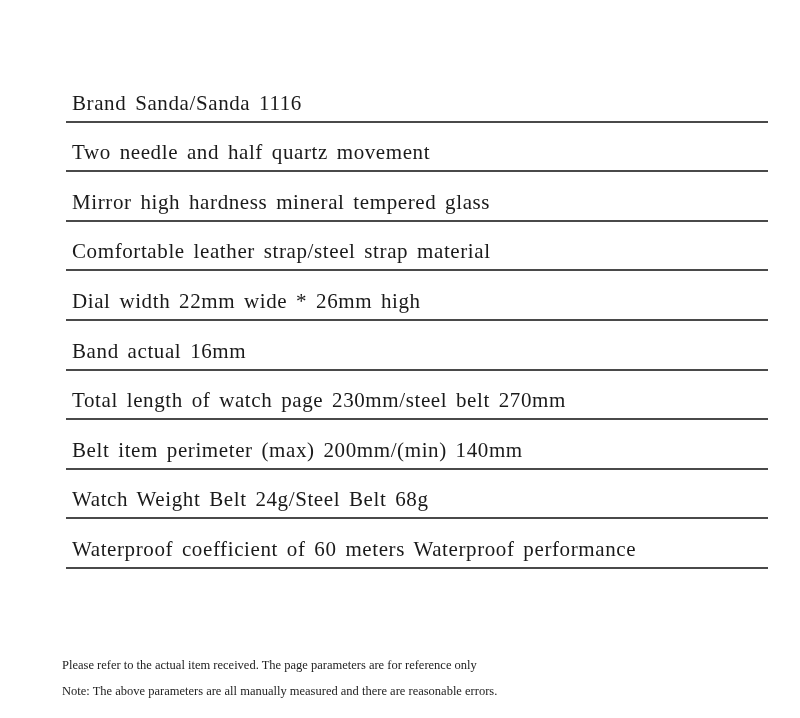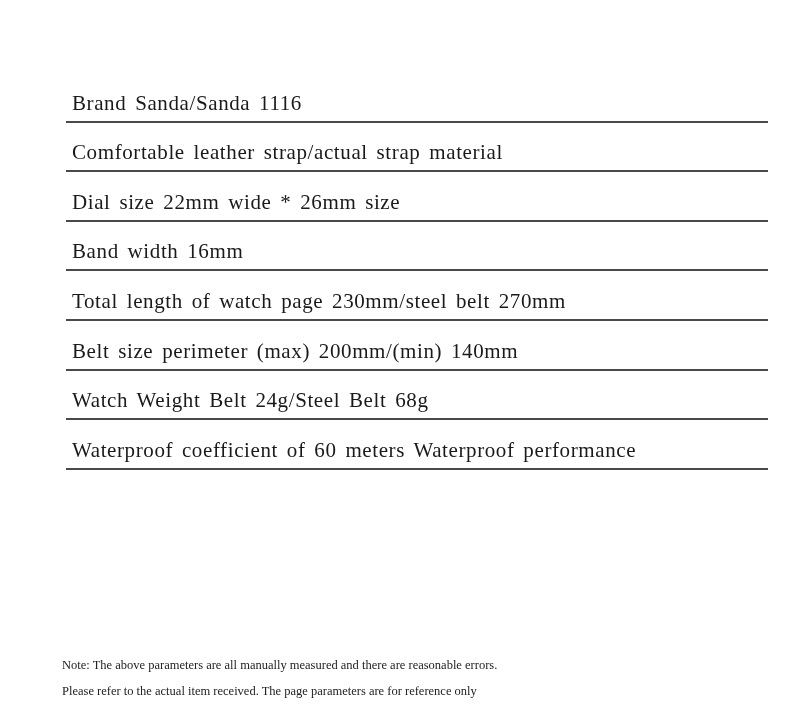--- a/index.html
+++ b/index.html
@@ -14,38 +14,44 @@
   .notes div { white-space:nowrap; }
 </style>
 </head>
 <body>
 
 <ul class="spec-list">
   <li class="spec-row">
       <span>Brand Sanda/Sanda 1116</span>
     </li>
   <li class="spec-row">
-      <span>Comfortable leather strap/actual strap material</span>
+      <span>Two needle and half quartz movement</span>
     </li>
   <li class="spec-row">
-      <span>Dial size 22mm wide * 26mm size</span>
+      <span>Mirror high hardness mineral tempered glass</span>
     </li>
   <li class="spec-row">
-      <span>Band width 16mm</span>
+      <span>Comfortable leather strap/steel strap material</span>
+    </li>
+  <li class="spec-row">
+      <span>Dial width 22mm wide * 26mm high</span>
+    </li>
+  <li class="spec-row">
+      <span>Band actual 16mm</span>
     </li>
   <li class="spec-row">
       <span>Total length of watch page 230mm/steel belt 270mm</span>
     </li>
   <li class="spec-row">
-      <span>Belt size perimeter (max) 200mm/(min) 140mm</span>
+      <span>Belt item perimeter (max) 200mm/(min) 140mm</span>
     </li>
   <li class="spec-row">
       <span>Watch Weight Belt 24g/Steel Belt 68g</span>
     </li>
   <li class="spec-row">
       <span>Waterproof coefficient of 60 meters Waterproof performance</span>
     </li>
 </ul>
 
 <div class="notes">
+  <div>Please refer to the actual item received. The page parameters are for reference only</div>
   <div>Note: The above parameters are all manually measured and there are reasonable errors.</div>
-  <div>Please refer to the actual item received. The page parameters are for reference only</div>
 </div>
 
 </body></html>

